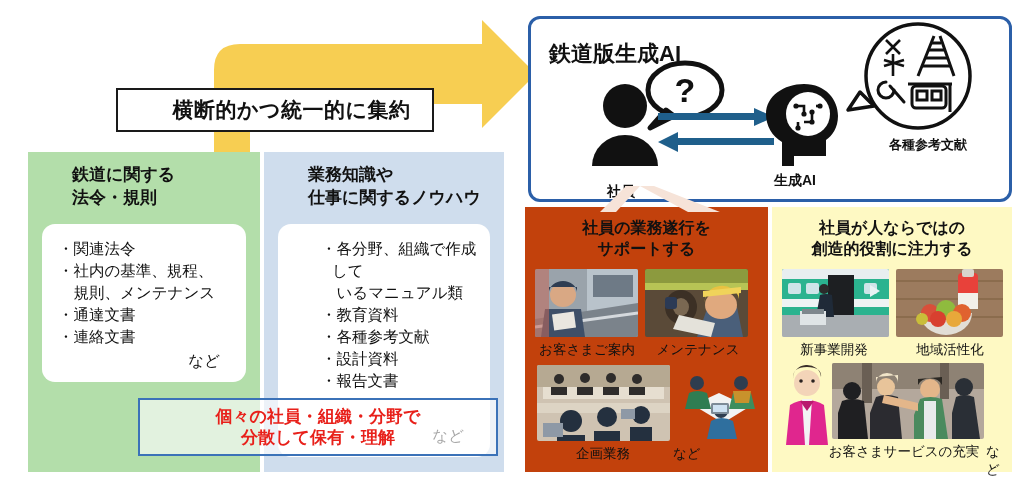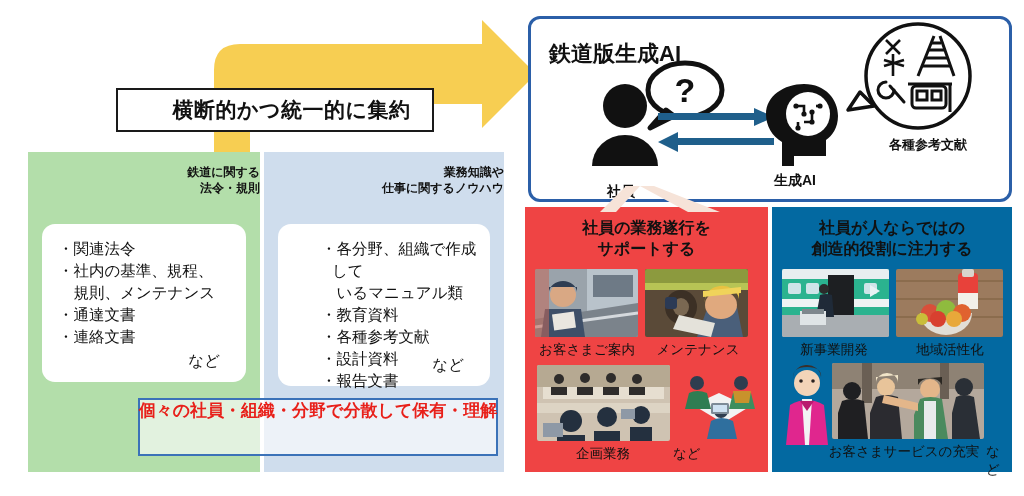--- a/index.html
+++ b/index.html
@@ -31,46 +31,46 @@
     letter-spacing: .5px; white-space: nowrap;
   }
 
   
   .src-panel { top: 152px; height: 320px; }
   .src-green { left: 28px;  width: 232px; background: #b3deaa; }
   .src-blue  { left: 264px; width: 240px; background: #cfdded; }
 
   .src-title {
     position: absolute; left: 0; right: 0; top: 12px;
-    text-align: right; font-size: 12px; font-weight: bold;
-    color: #111; line-height: 1.35;
+    text-align: left; font-size: 17px; font-weight: bold;
+    color: #111; line-height: 1.35; padding-left: 44px;
   }
   .src-card {
     position: absolute; left: 14px; right: 14px; top: 72px;
     background: #fff; border-radius: 13px;
     padding: 14px 4px 10px 16px;
   }
   .src-green .src-card { height: 158px; font-family: Liberation Serif, serif; }
-  .src-blue  .src-card { height: 162px; padding-left: 43px; }
+  .src-blue  .src-card { height: 233px; padding-left: 43px; }
   .src-item {
     font-size: 15.5px; color: #111; line-height: 1.42;
     text-indent: -11px; padding-left: 11px;
   }
   .src-nado {
     position: absolute; right: 26px; bottom: 10px;
     font-size: 15.5px; color: #111;
   }
 
   
   .warn-box {
     left: 138px; top: 398px; width: 360px; height: 58px;
     background: rgba(255,255,255,.62);
     border: 2.5px solid #3b72b8;
-    display: flex; flex-direction: row;
-    justify-content: center;
+    display: flex; flex-direction: column;
+    align-items: center; justify-content: center;
     z-index: 7;
   }
   .warn-line {
     font-size: 17px; font-weight: bold; color: #e8201a;
     line-height: 1.26; white-space: nowrap;
   }
 
   
   .ai-panel {
     left: 528px; top: 16px; width: 484px; height: 186px;
@@ -85,22 +85,22 @@
   .fig-label {
     position: absolute; text-align: center;
     font-size: 14px; font-weight: bold; color: #111;
   }
   .lbl-employee { left: 576px; top: 172px; width: 90px; margin-top: 11px; }
   .lbl-genai    { left: 750px; top: 172px; width: 90px; }
   .lbl-rail-know{ left: 860px; top: 136px; width: 136px; font-size: 13px; }
 
   
   .out-panel { top: 207px; height: 265px; }
-  .out-cream { left: 525px; width: 243px; background: #ef4444; }
-  .out-pink  { left: 772px; width: 240px; background: #0369a1; }
+  .out-cream { left: 525px; width: 243px; background: #c2410c; }
+  .out-pink  { left: 772px; width: 240px; background: #fef9c3; }
   .out-title {
     position: absolute; left: 0; right: 0; top: 10px;
     text-align: center; font-size: 16px; font-weight: bold;
     color: #111; line-height: 1.34;
   }
   .photo {
     position: absolute; border-radius: 2px; overflow: hidden;
   }
   .cap {
     position: absolute; text-align: center;

